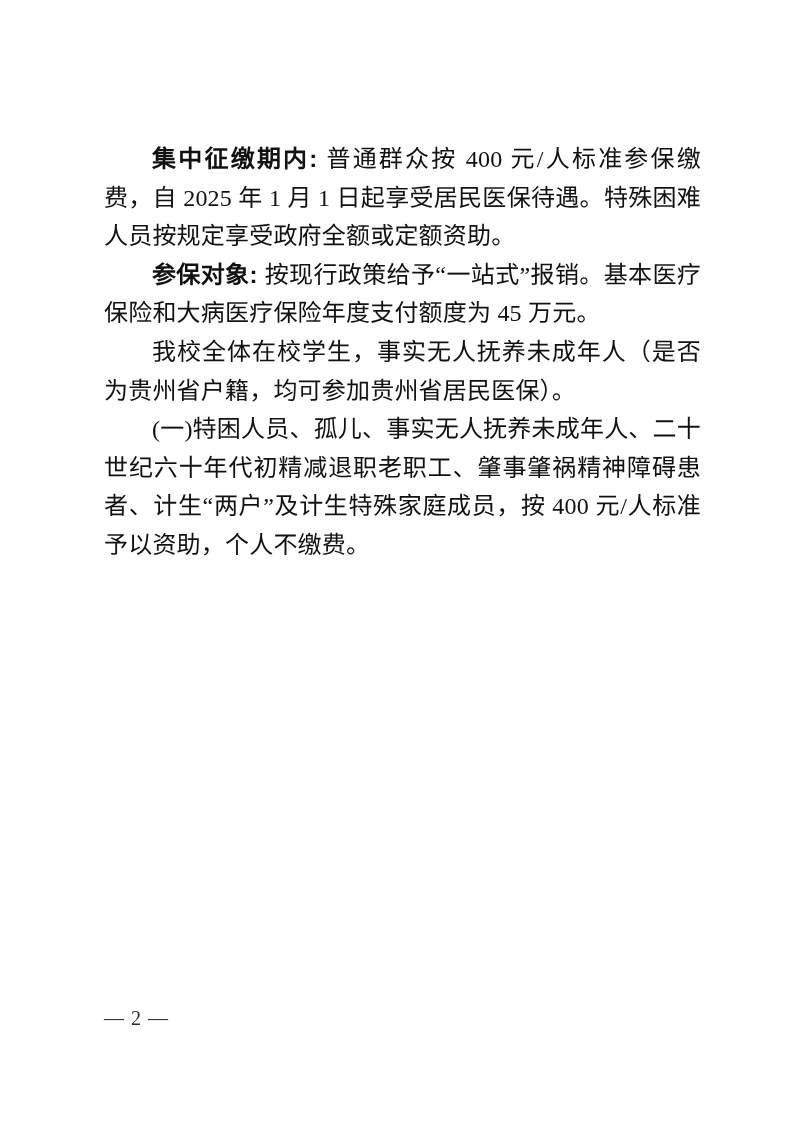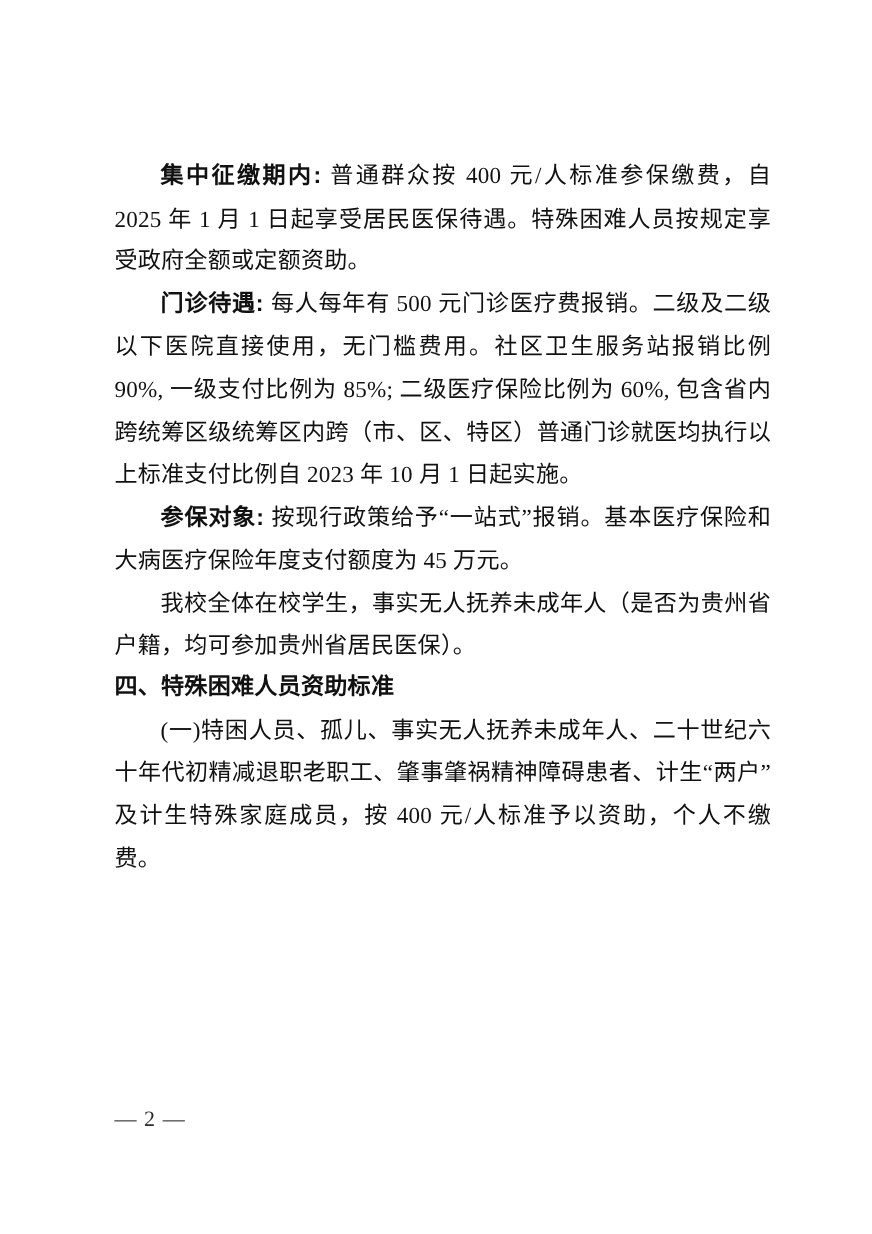--- a/index.html
+++ b/index.html
@@ -17,21 +17,21 @@
     font-family: "Liberation Serif", "DejaVu Serif", serif;
   }
   .content {
     position: absolute;
     left: 104px;
     top: 140px;
     width: 597px;
   }
   .content p {
     margin: 0;
-    font-size: 21px;
+    font-size: 24px;
     line-height: 38.6px;
     text-align: justify;
     text-justify: inter-ideograph;
     letter-spacing: 0.2px;
   }
   p.body {
     text-indent: 2em;
   }
   p.heading {
     text-indent: 0;
@@ -55,28 +55,26 @@
 </head>
 <body>
 
 <div class="page">
 
   <main class="content">
 
     <p class="body"><span class="lead">集中征缴期内: </span><span>普通群众按 400 元/人标准参保缴费，自 2025 年 1 月 1 日起享受居民医保待遇。特殊困难人员按规定享受政府全额或定额资助。</span></p>
 
 
-    <p class="body"><span class="lead">门诊待遇: </span><span>每人每年有 500 元门诊医疗费报销。二级及二级以下医院直接使用，无门槛费用。社区卫生服务站报销比例 90%, 一级支付比例为 85%; 二级医疗保险比例为 60%, 包含省内跨统筹区级统筹区内跨（市、区、特区）普通门诊就医均执行以上标准支付比例自 2023 年 10 月 1 日起实施。</span></p>
 
     <p class="body"><span class="lead">参保对象: </span><span>按现行政策给予“一站式”报销。基本医疗保险和大病医疗保险年度支付额度为 45 万元。</span></p>
 
 
     <p class="body"><span>我校全体在校学生，事实无人抚养未成年人（是否为贵州省户籍，均可参加贵州省居民医保）。</span></p>
 
-    <p class="heading">四、特殊困难人员资助标准</p>
 
     <p class="body"><span>(一)特困人员、孤儿、事实无人抚养未成年人、二十世纪六十年代初精减退职老职工、肇事肇祸精神障碍患者、计生“两户”及计生特殊家庭成员，按 400 元/人标准予以资助，个人不缴费。</span></p>
 
 
   </main>
 
   <div class="footer">
     <span>— 2 —</span>
   </div>
 

